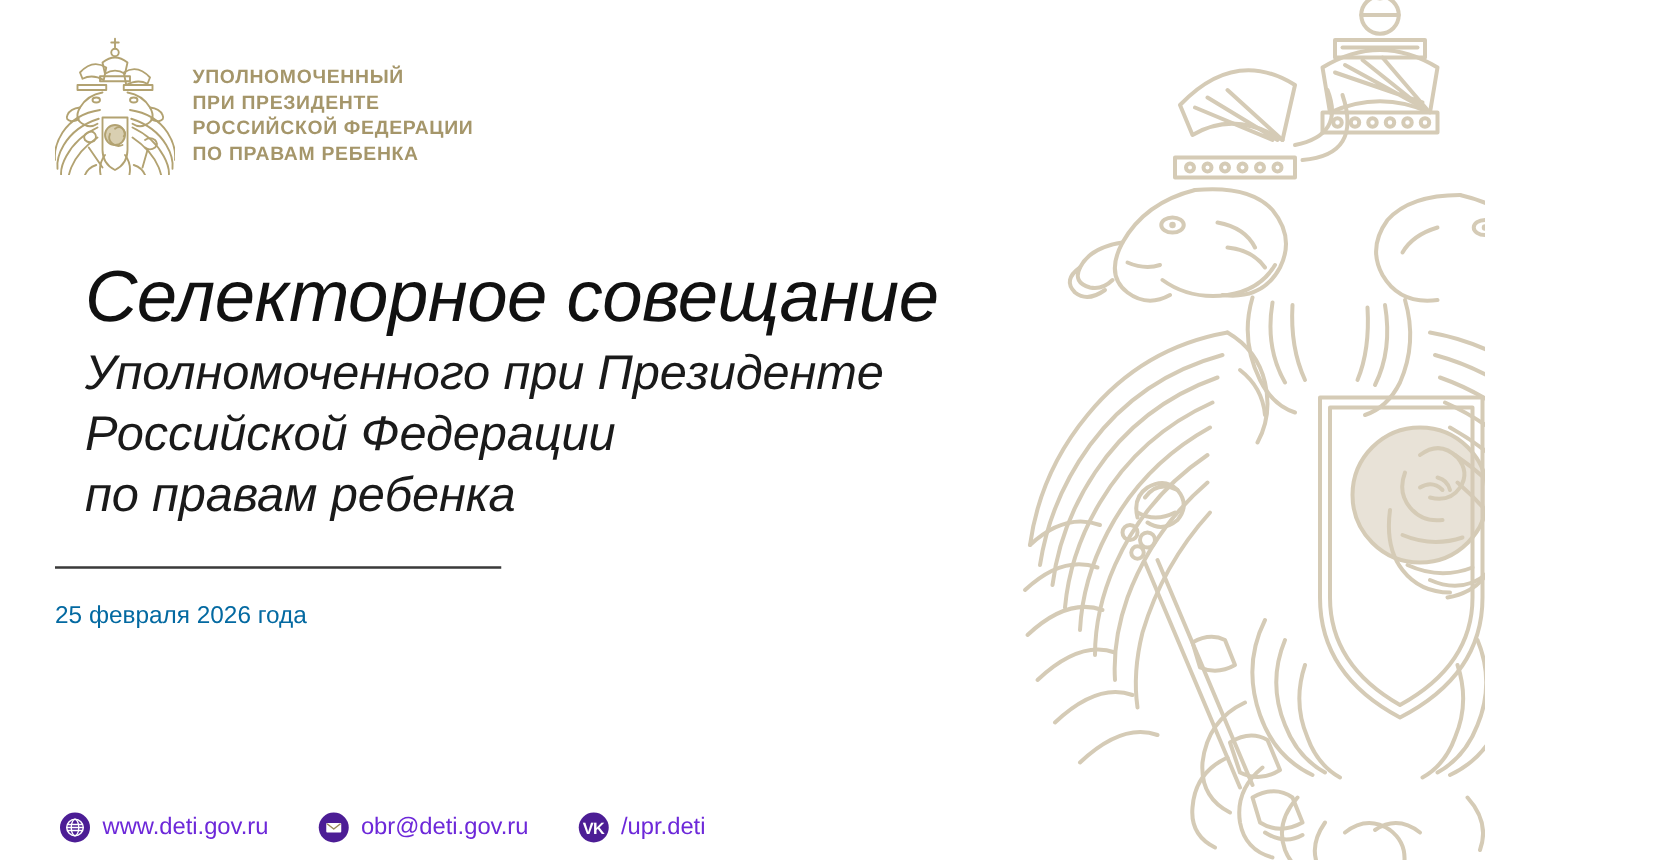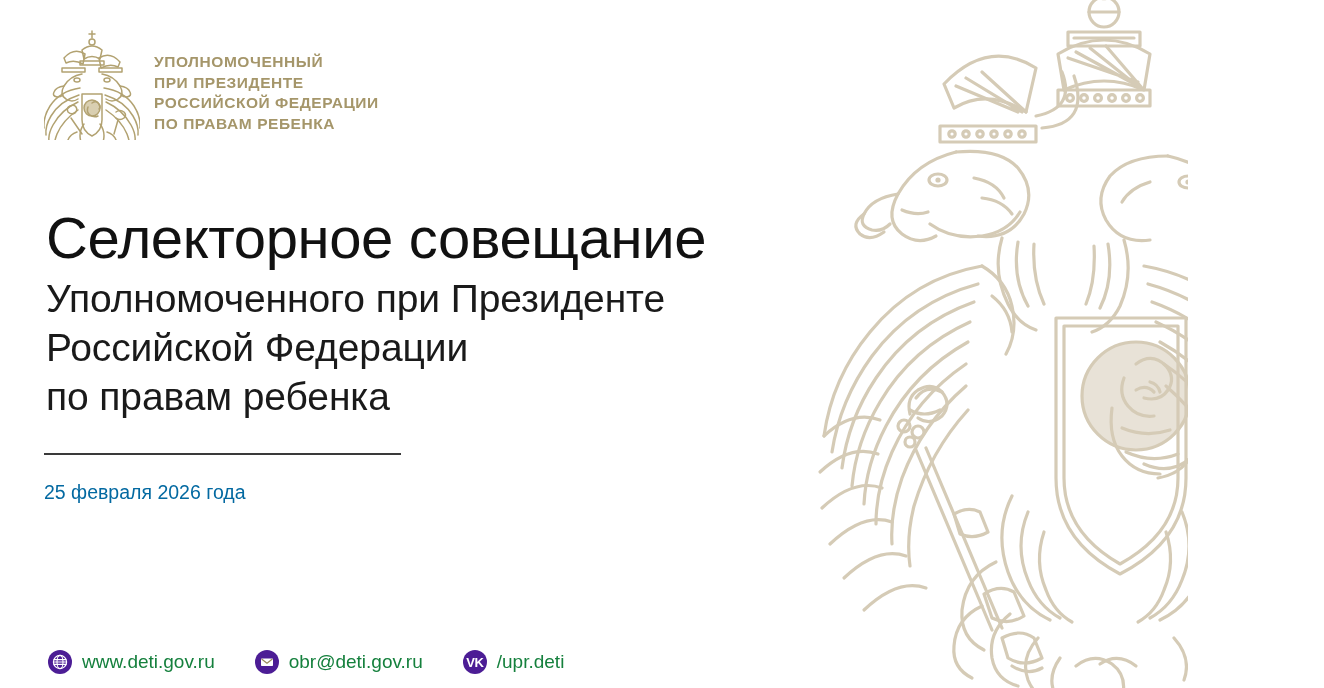--- a/index.html
+++ b/index.html
@@ -60,23 +60,24 @@
     font-weight: bold;
     letter-spacing: 0.55px;
     line-height: 20.5px;
     color: #a5966a;
     white-space: nowrap;
   }
 
   
   .title-block {
     position: absolute;
-    left: 46px;
+    left: 68px;
     top: 204px;
     z-index: 3;
+    font-style: italic;
   }
   .main-title {
     font-size: 58px;
     font-weight: normal;
     line-height: 68px;
     color: #111111;
     letter-spacing: -0.4px;
     white-space: nowrap;
     margin: 0;
   }
@@ -138,21 +139,21 @@
     margin-right: 10px;
     border-radius: 50%;
     background: #4c1d95;
     display: flex;
     align-items: center;
     justify-content: center;
   }
   .contact-icon svg { display: block; }
   .contact-label {
     font-size: 19px;
-    color: #15803d;
+    color: #6d28d9;
     line-height: 24px;
     white-space: nowrap;
   }
   .vk-glyph {
     color: #ffffff;
     font-size: 13px;
     font-weight: bold;
     line-height: 1;
     letter-spacing: -0.5px;
   }

